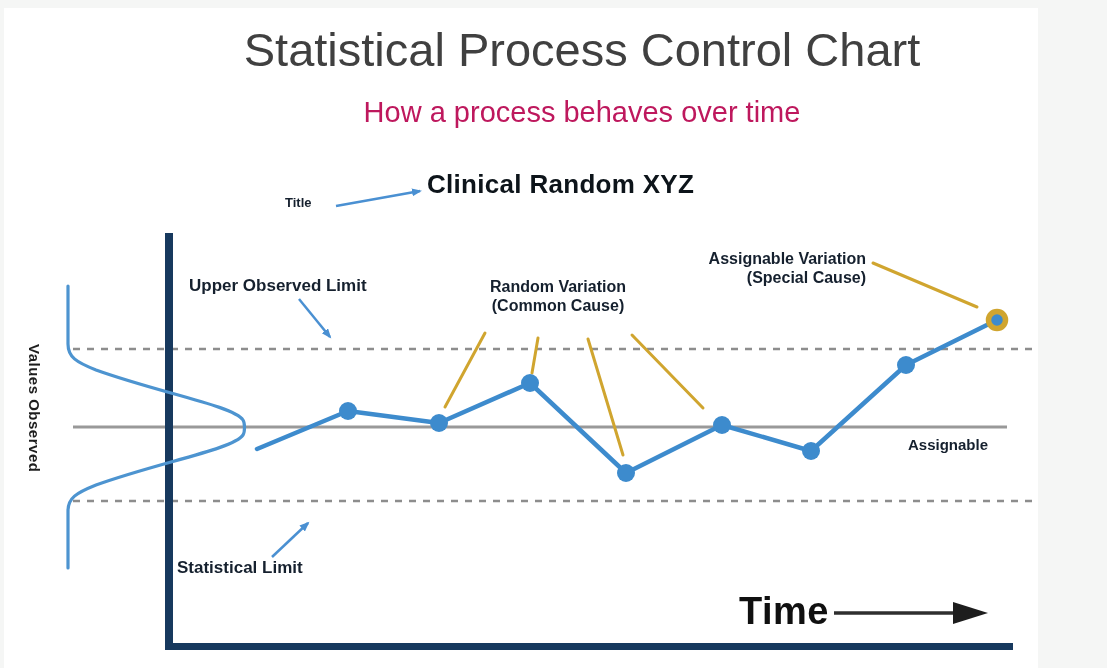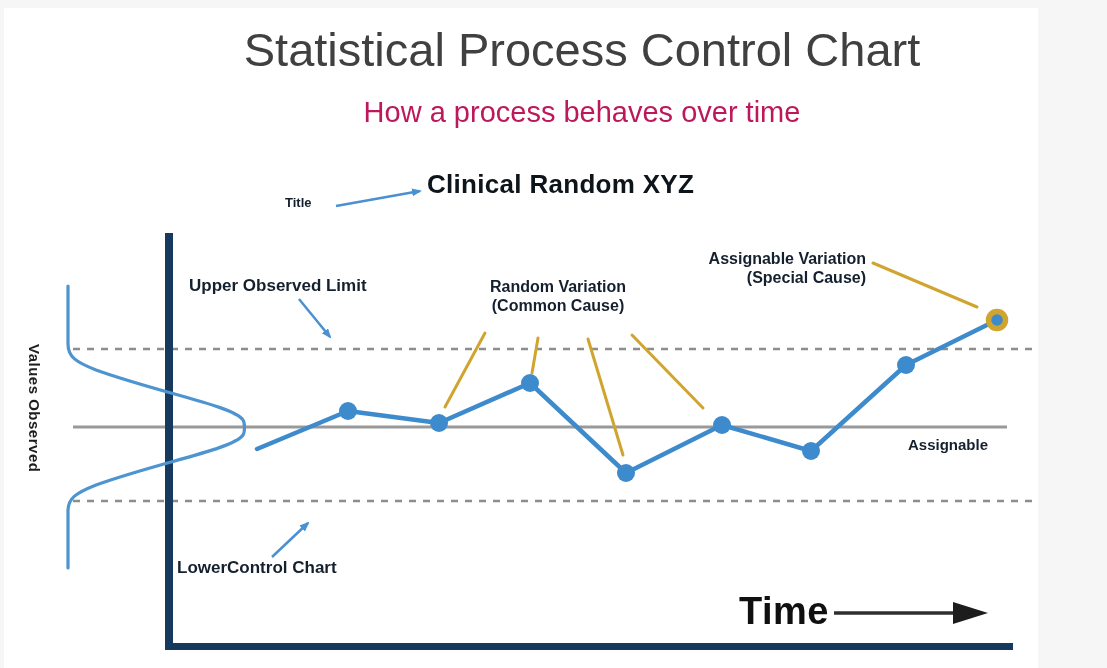--- a/index.html
+++ b/index.html
@@ -102,18 +102,18 @@
   <div class="abs navy-label" id="assignable-variation-label">
     <div>Assignable Variation</div>
     <div>(Special Cause)</div>
   </div>
 
   <div class="abs navy-label" id="random-variation-label">
     <div>Random Variation</div>
     <div>(Common Cause)</div>
   </div>
 
-  <div class="abs navy-label" id="lcl-label">LowerControl Chart</div>
+  <div class="abs navy-label" id="lcl-label">Statistical Limit</div>
   <div class="abs navy-label" id="centerline-label">Assignable</div>
 
   <div class="abs" id="time-label">Time</div>
   <div class="abs" id="y-axis-label">Values Observed</div>
 </div>
 
 </body></html>

